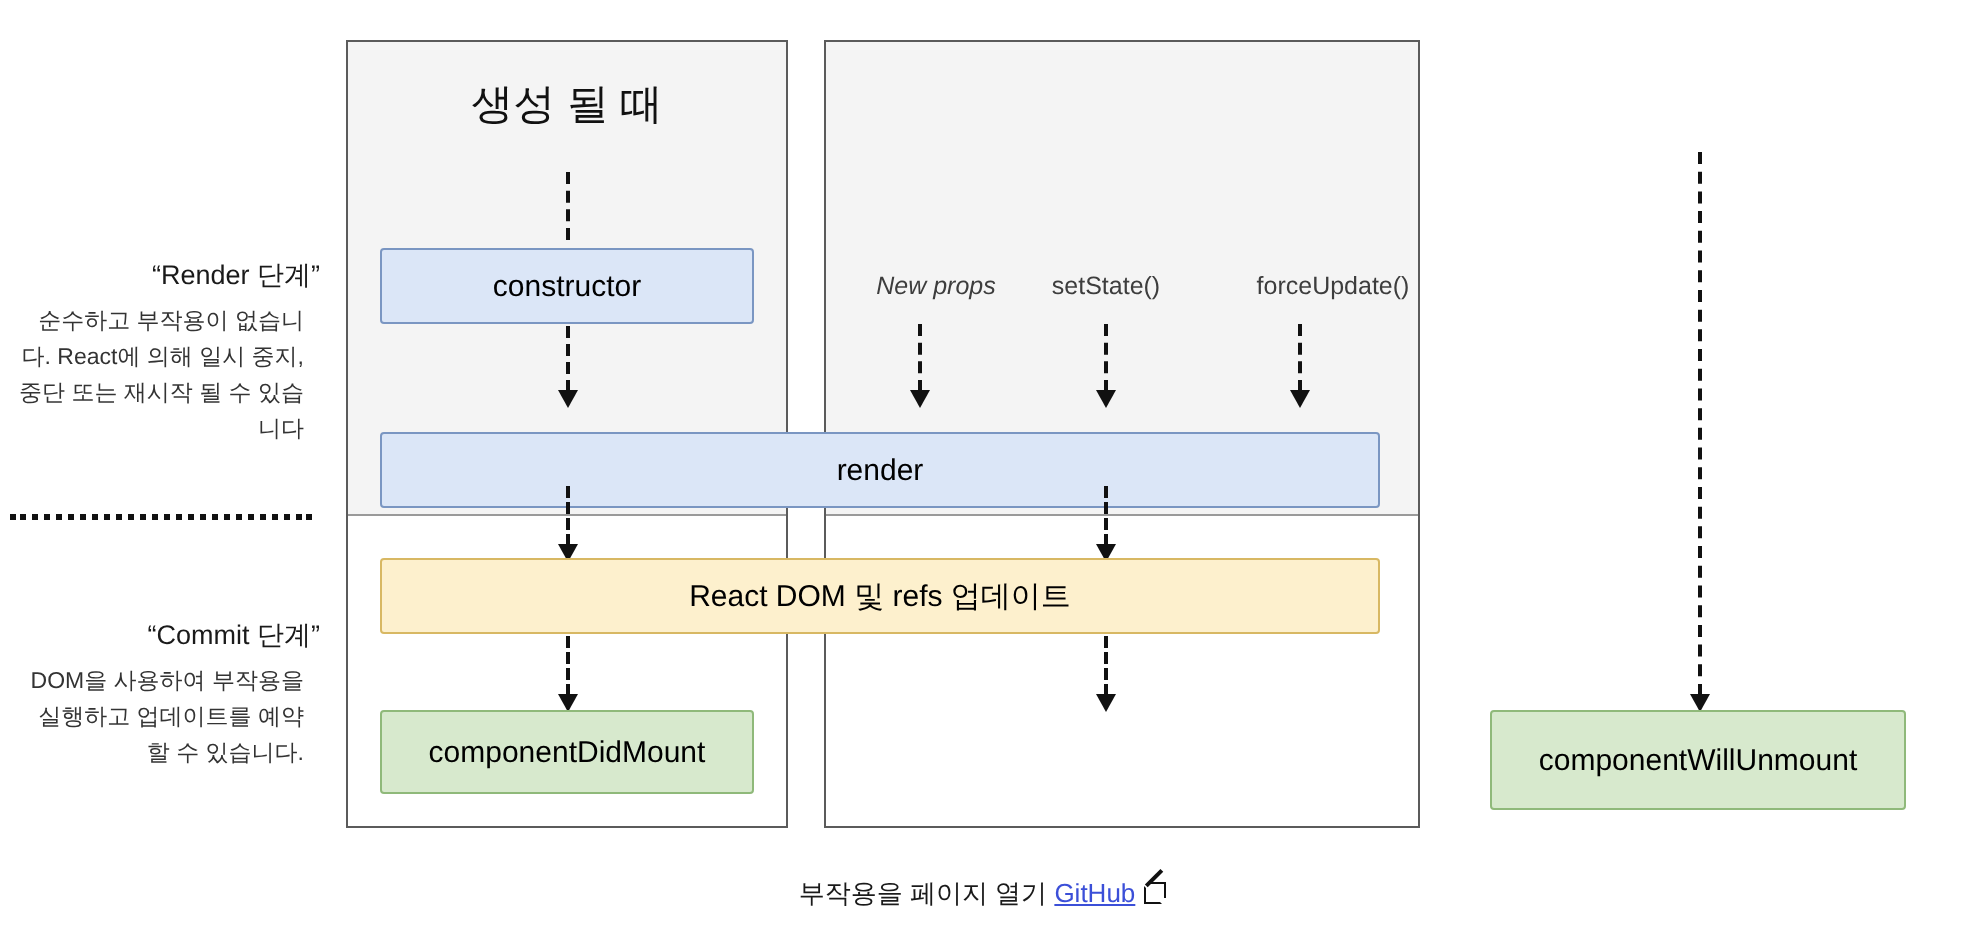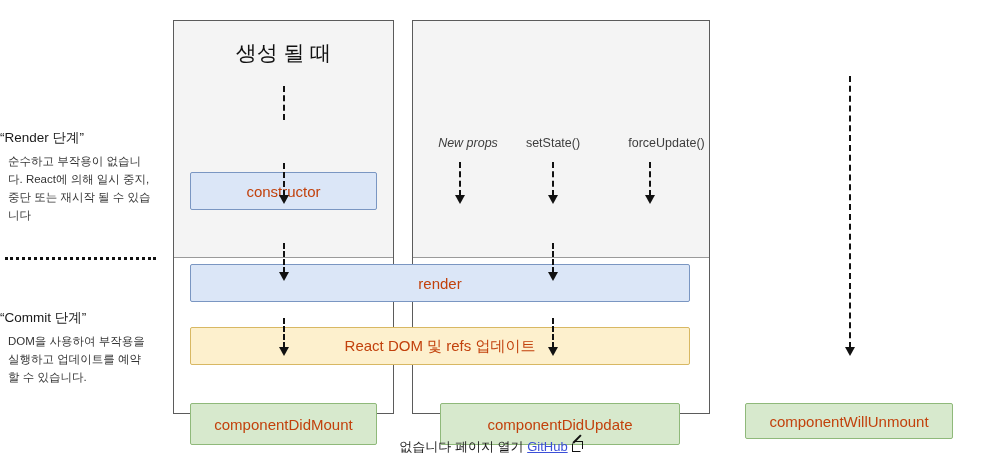--- a/index.html
+++ b/index.html
@@ -10,21 +10,21 @@
   }
   #stage {
     position: relative;
     width: 982px;
     height: 470px;
     overflow: hidden;
     background: #ffffff;
   }
 
   
-  .side-block { position: absolute; width: 160px; left: 0; text-align: left; }
+  .side-block { position: absolute; width: 160px; left: 0; text-align: right; }
   .side-title {
     font-size: 13.5px;
     color: #1a1a1a;
     margin-bottom: 5px;
     line-height: 19px;
   }
   .side-body {
     font-size: 11.5px;
     color: #333333;
     line-height: 18px;
@@ -59,24 +59,23 @@
   }
 
   
   .node {
     position: absolute;
     display: flex;
     align-items: center;
     justify-content: center;
     border-radius: 2px;
     font-size: 15px;
-    color: #c2410c;
+    color: #000000;
     text-align: center;
     white-space: nowrap;
-    margin-top: 48px;
   }
   .node.blue   { background: #dbe6f7; border: 1px solid #7a96c2; }
   .node.yellow { background: #fdf0cd; border: 1px solid #d8b863; }
   .node.green  { background: #d7e9cd; border: 1px solid #8fb97a; }
 
   
   .trigger {
     position: absolute;
     font-size: 12.5px;
     color: #3d3d3d;
@@ -223,28 +222,27 @@
     <div class="shaft" style="height:30px;"></div>
     <div class="head"></div>
   </div>
   <div class="arrow" style="left:546px; top:318px; width:14px; height:38px;">
     <div class="shaft" style="height:30px;"></div>
     <div class="head"></div>
   </div>
 
   <div class="node green" style="left:190px; top:355px; width:187px; height:42px;">componentDidMount</div>
 
-  <div class="node green" style="left:440px; top:355px; width:240px; height:42px;">componentDidUpdate</div>
 
 
   <div class="arrow" style="left:843px; top:76px; width:14px; height:280px;">
     <div class="shaft" style="height:272px;"></div>
     <div class="head"></div>
   </div>
 
-  <div class="node green" style="left:745px; top:355px; width:208px; height:36px;">componentWillUnmount</div>
+  <div class="node green" style="left:745px; top:355px; width:208px; height:50px;">componentWillUnmount</div>
 
   <div class="footer" style="top:438px;">
-    <span>없습니다 페이지 열기</span>
+    <span>부작용을 페이지 열기</span>
     <a href="#"><span>GitHub</span></a><span class="ext-icon"><span class="bx"></span><span class="bx2"></span><span class="diag"></span></span>
   </div>
 
 </div>
 
 </body></html>

